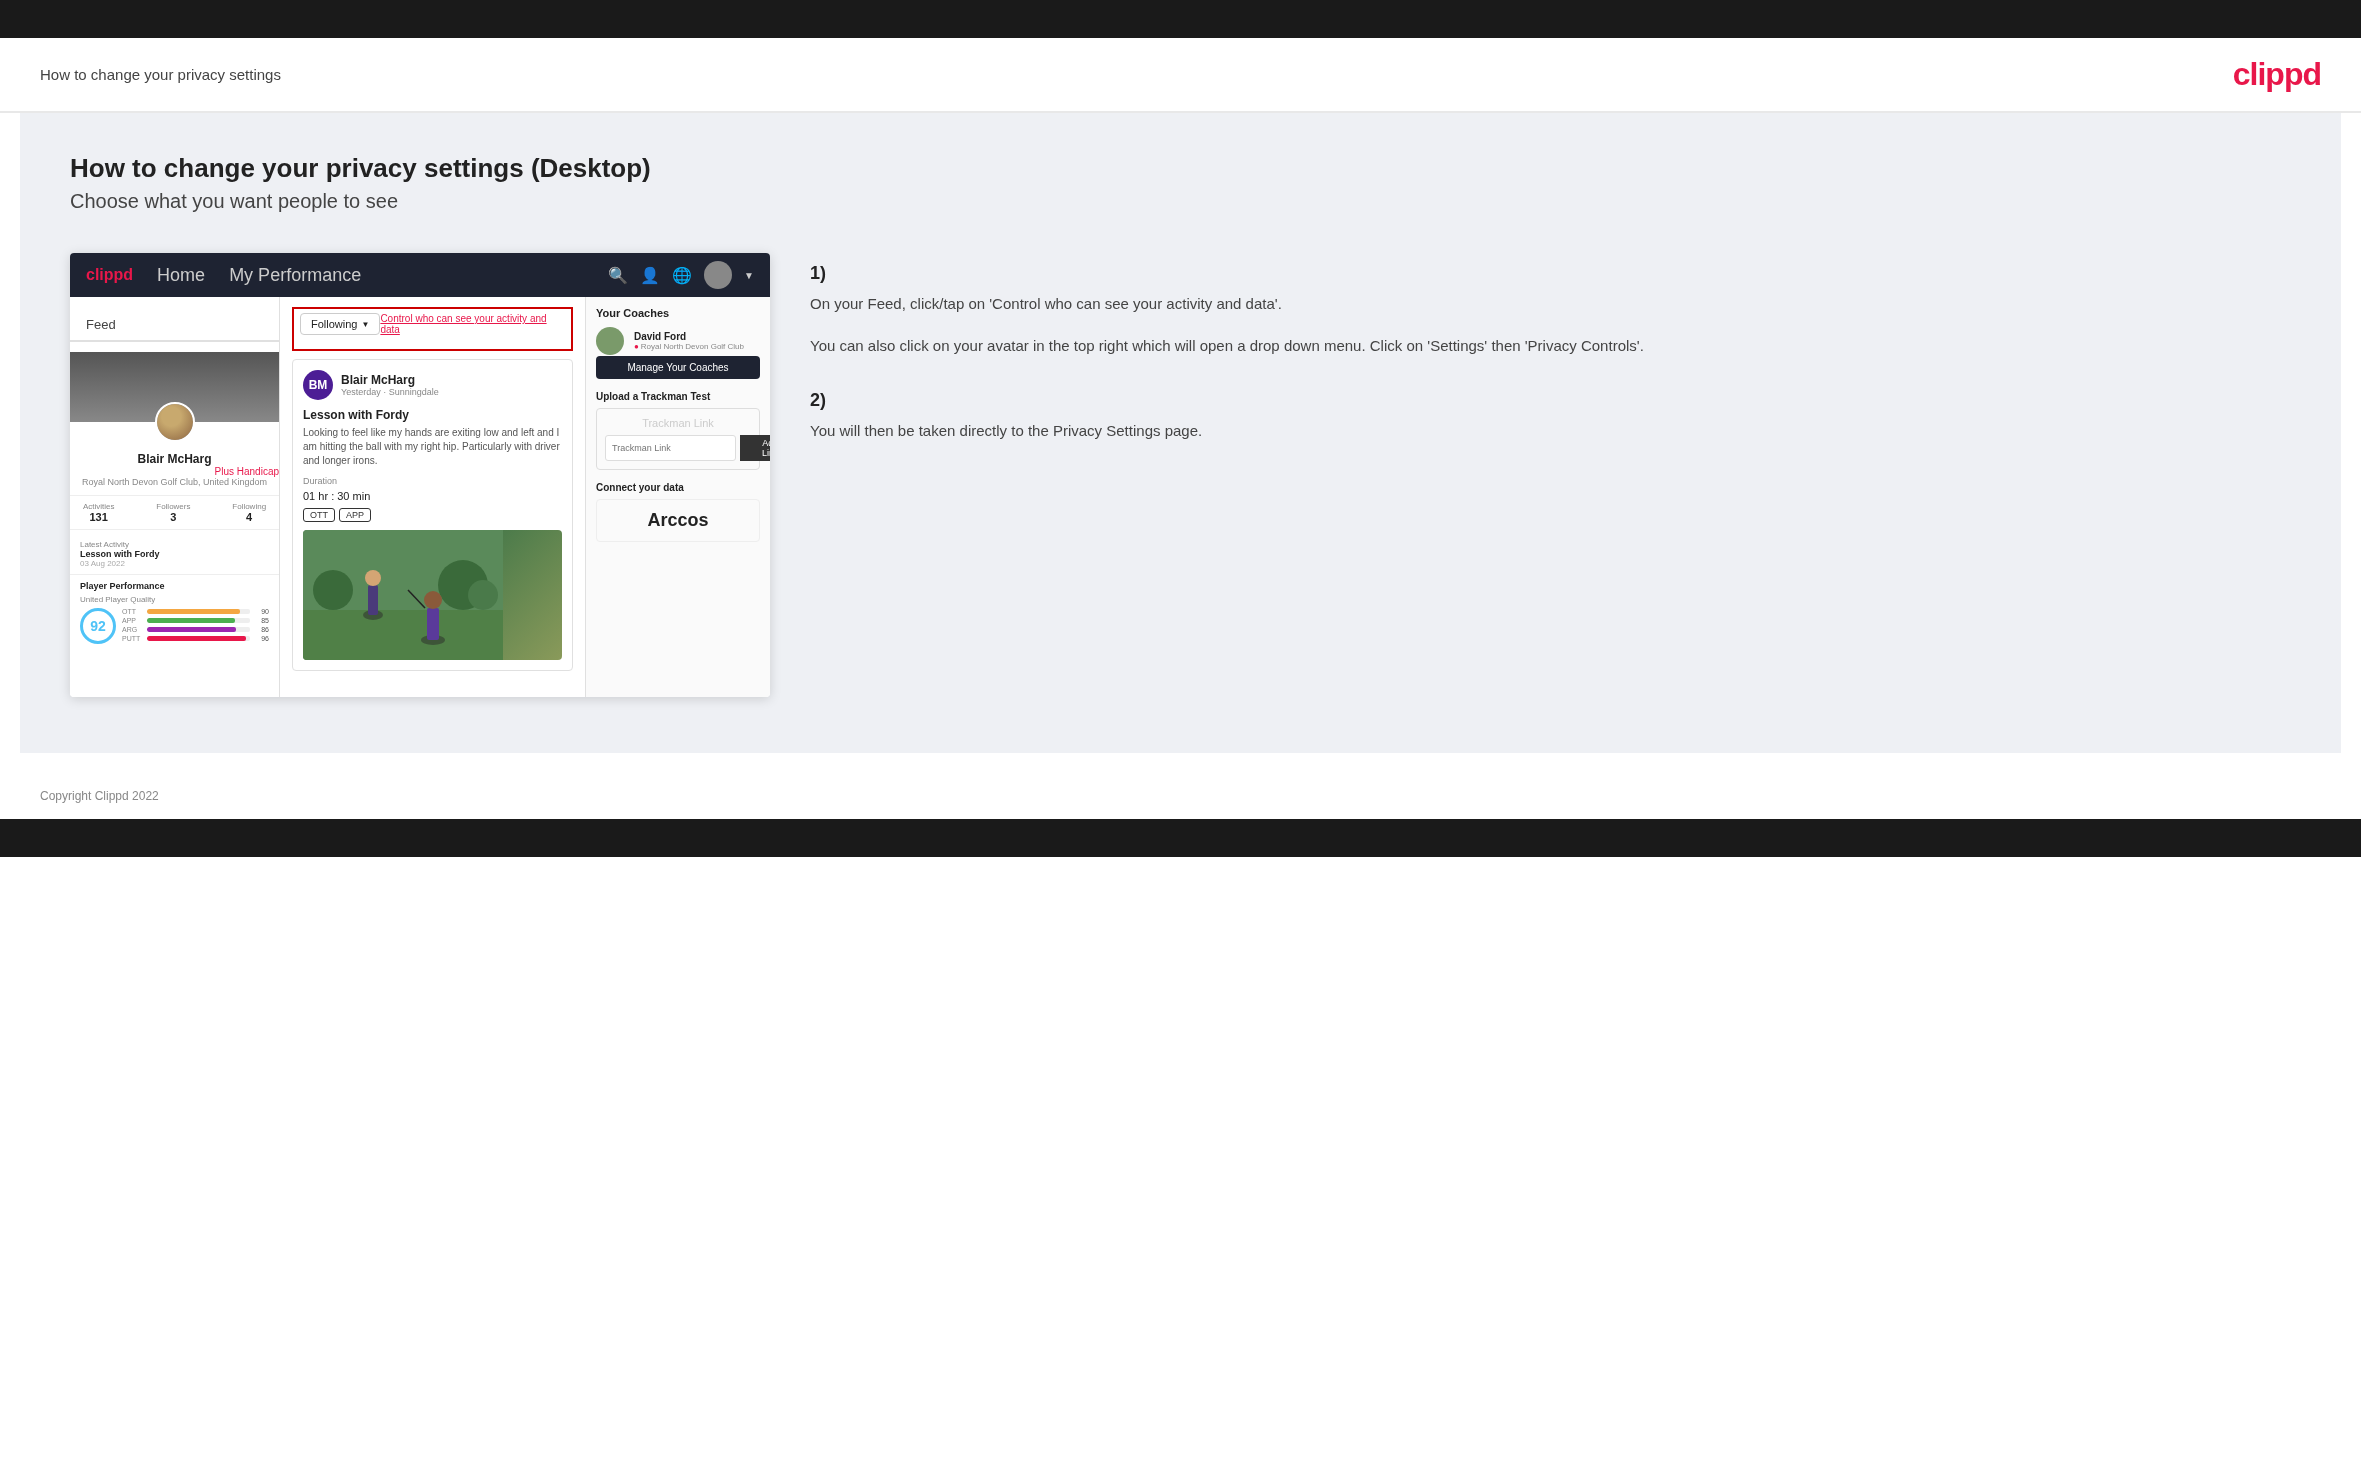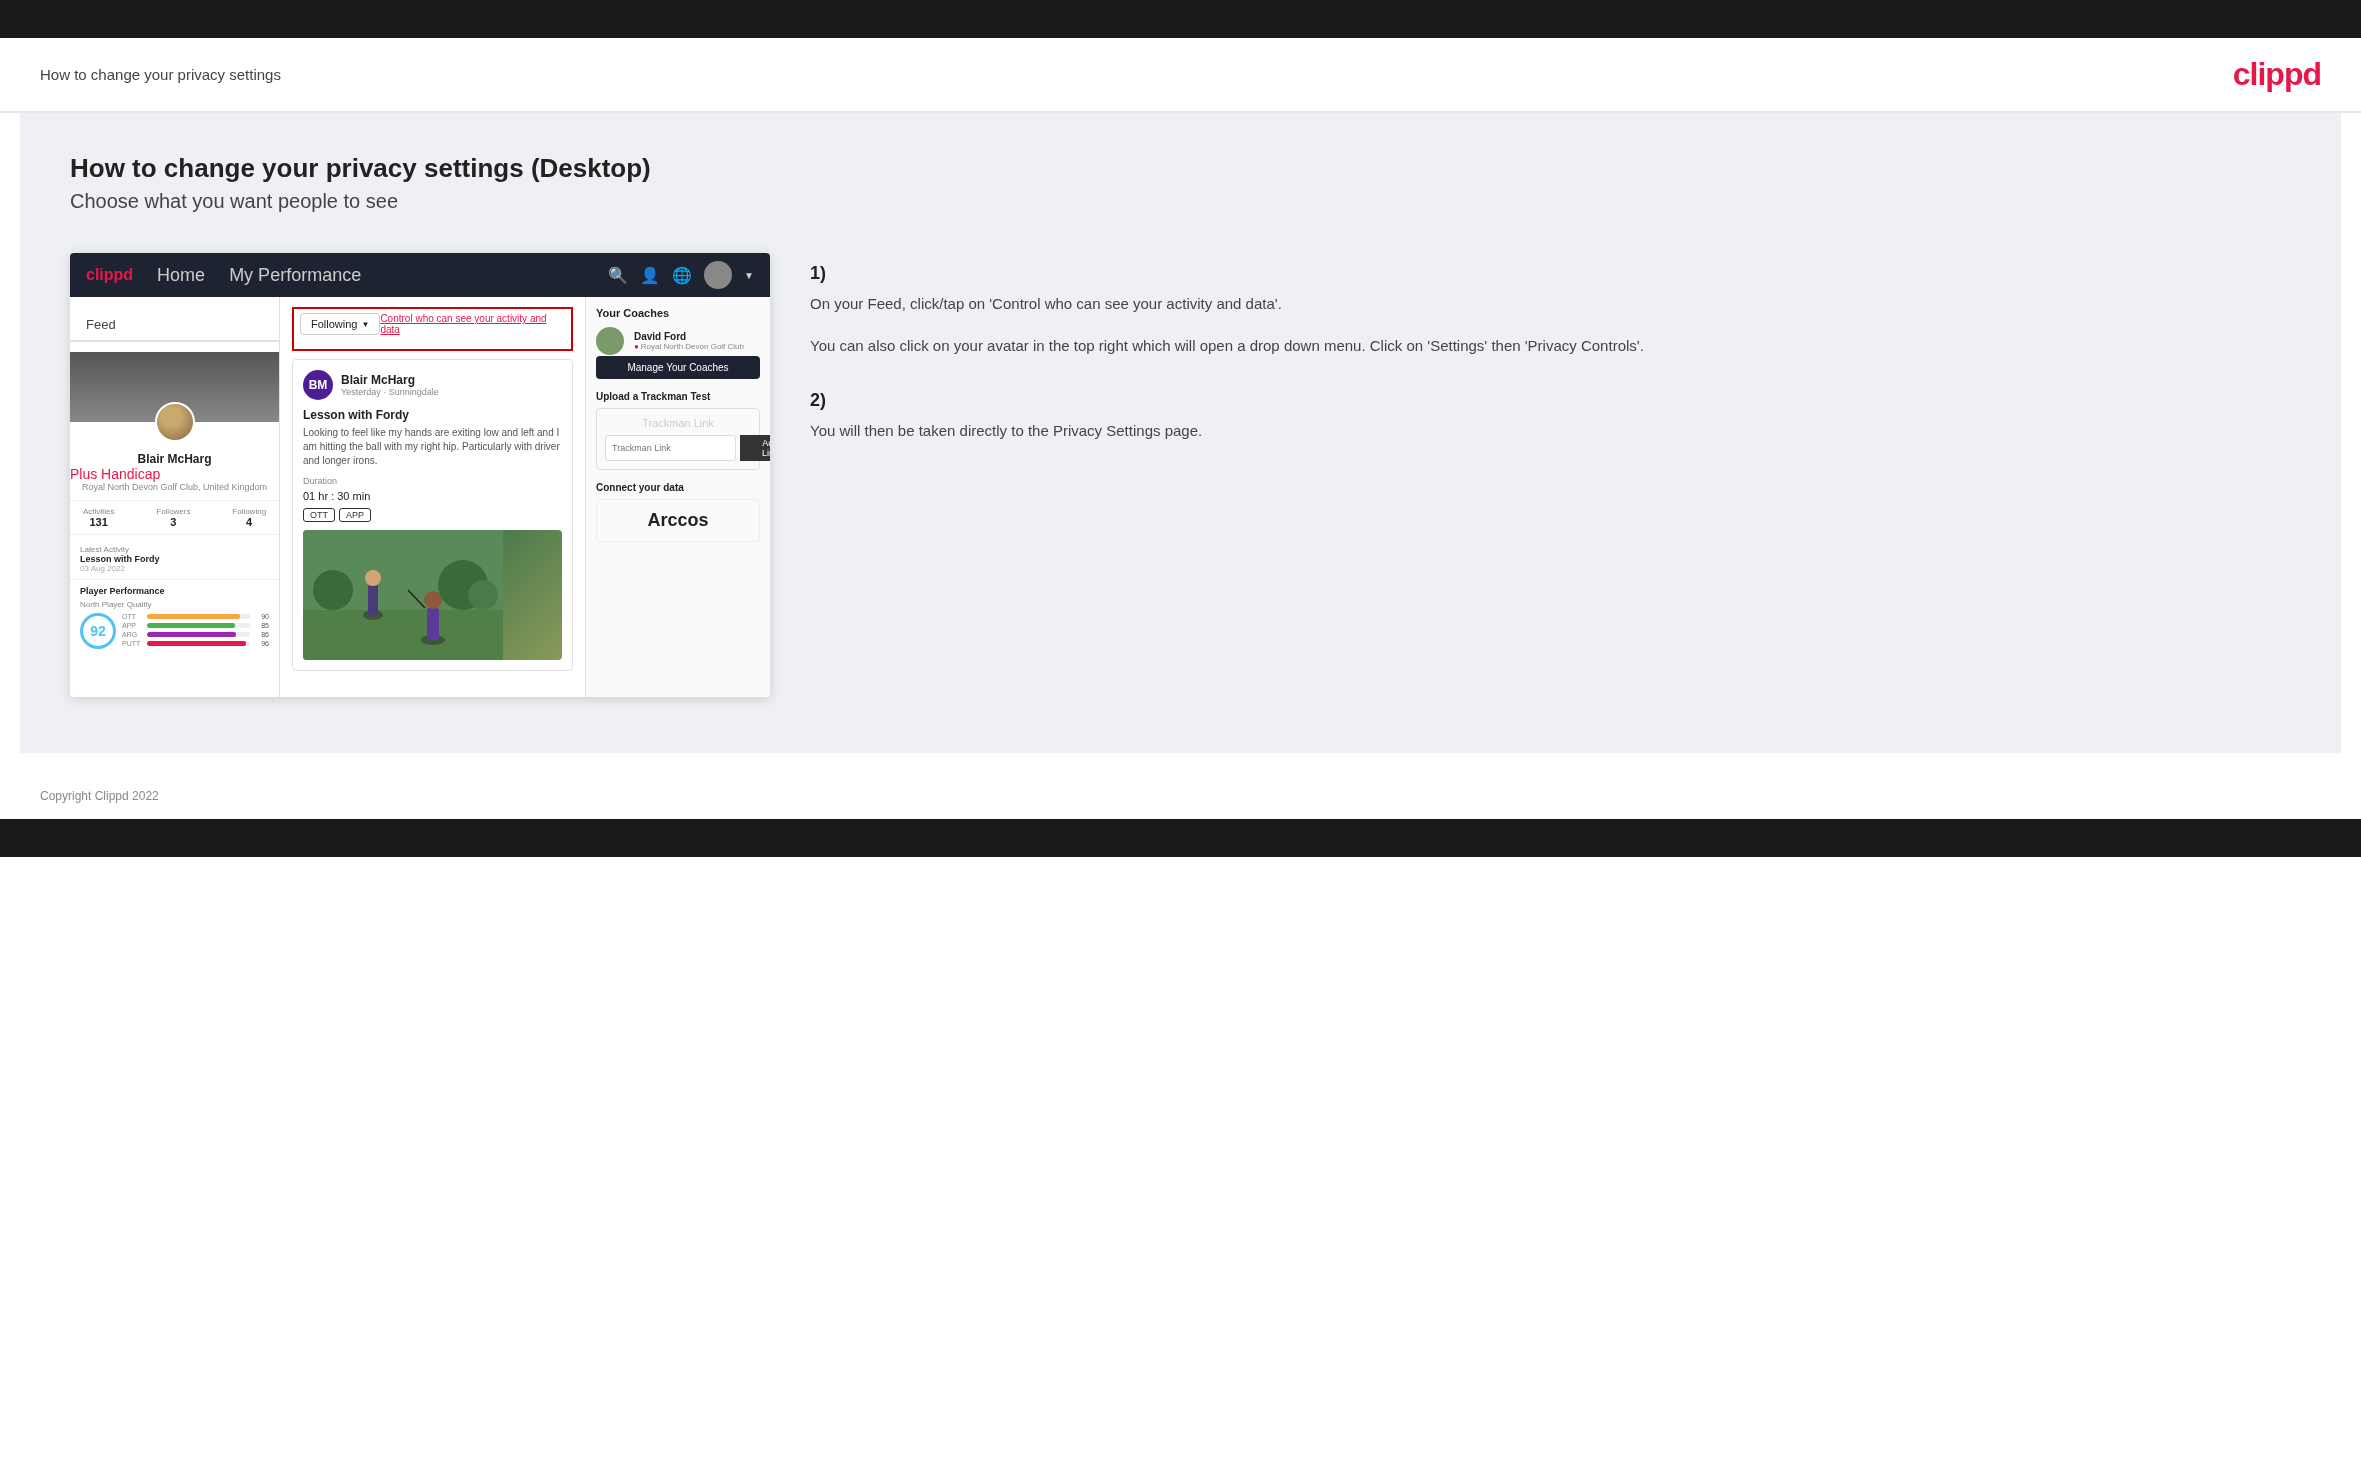--- a/index.html
+++ b/index.html
@@ -151,22 +151,22 @@
     }
     .profile-name {
       text-align: center;
       font-size: 12px;
       font-weight: 700;
       color: #222;
       margin-top: 24px;
       padding: 0 8px;
     }
     .profile-subtitle {
-      text-align: left;
-      font-size: 14px;
+      text-align: right;
+      font-size: 10px;
       color: #e8174a;
     }
     .profile-club {
       text-align: center;
       font-size: 9px;
       color: #888;
       margin-bottom: 8px;
     }
     .profile-stats {
       display: flex;
@@ -431,21 +431,21 @@
               <div class="stat-value">4</div>
             </div>
           </div>
           <div class="latest-activity">
             <div class="la-label">Latest Activity</div>
             <div class="la-value">Lesson with Fordy</div>
             <div class="la-date">03 Aug 2022</div>
           </div>
           <div class="player-perf">
             <div class="pp-title">Player Performance</div>
-            <div class="pp-subtitle">North Player Quality</div>
+            <div class="pp-subtitle">United Player Quality</div>
             <div class="score-row">
               <div class="big-score">92</div>
               <div class="score-bars">
                 <div class="bar-row">
                   <span class="bar-label">OTT</span>
                   <div class="bar-track">
                     <div class="bar-fill" style="width:90%;background:#f4a742;"></div>
                   </div>
                   <span class="bar-value">90</span>
                 </div>

